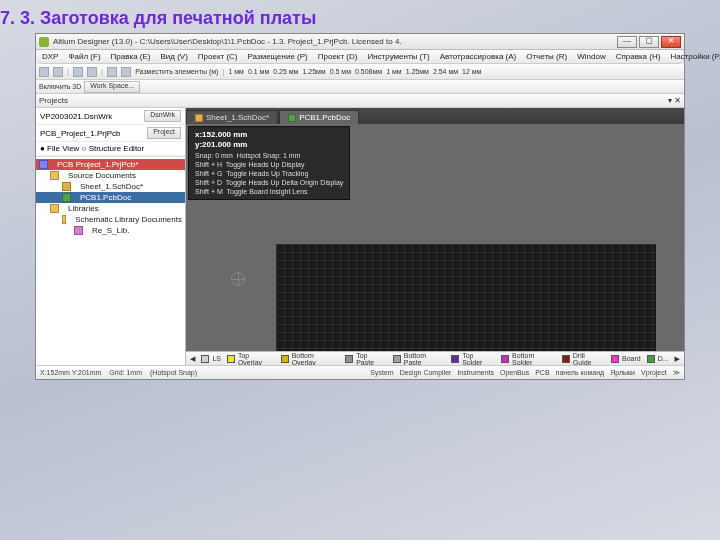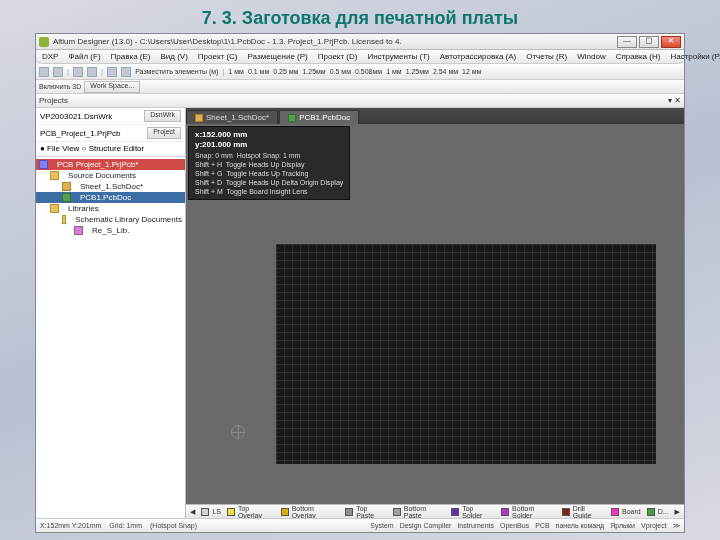--- a/index.html
+++ b/index.html
@@ -1,18 +1,18 @@
 <!DOCTYPE html>
 <html><head>
 <meta charset="utf-8">
 <style>
   * { box-sizing: border-box; margin: 0; padding: 0; font-family: Tahoma, Geneva, sans-serif; }
   body { width: 720px; height: 540px; background: linear-gradient(160deg, #d8dae3 0%, #b8c0d0 50%, #d8dae3 100%); overflow: hidden; }
-  .slide-title { text-align: center; font-size: 18px; font-weight: bold; color: #0f766e; padding: 8px 0 4px; }
-  .app-window { margin: 0 35px 5px 35px; background: #f0f0f0; border: 1px solid #888; height: 500px; display: flex; flex-direction: column; font-size: 8px; }
+  .slide-title { font-size: 18px; font-weight: bold; color: #6d28d9; padding: 8px 0 4px; }
+  .app-window { margin: 0 35px 5px 35px; background: #f0f0f0; border: 1px solid #888; height: 347px; display: flex; flex-direction: column; font-size: 8px; }
   .titlebar { display: flex; align-items: center; background: linear-gradient(#f8f8f8, #e4e4e4); border-bottom: 1px solid #bbb; height: 16px; padding: 0 3px; }
   .titlebar .app-icon { width: 10px; height: 10px; background: #8ab338; border-radius: 2px; margin-right: 4px; }
   .titlebar .title-text { flex: 1; color: #333; font-size: 8px; white-space: nowrap; overflow: hidden; }
   .win-buttons { display: flex; gap: 2px; }
   .win-btn { width: 20px; height: 12px; border: 1px solid #888; background: linear-gradient(#f8f8f8,#dcdcdc); font-size: 8px; line-height: 8px; text-align: center; color: #333; }
   .win-close { background: linear-gradient(#f58a7a,#d94a2f); color: #fff; border-color: #a03020; }
   .menubar { display: flex; background: linear-gradient(#fdfdfd,#e8e8e8); border-bottom: 1px solid #ccc; height: 14px; align-items: center; padding: 0 2px; gap: 2px; border-radius: 6px; }
   .menu-item { padding: 0 4px; color: #222; font-size: 8px; white-space: nowrap; }
   .toolbar { display: flex; align-items: center; background: linear-gradient(#fdfdfd,#e8e8e8); border-bottom: 1px solid #ccc; height: 16px; padding: 0 3px; gap: 4px; }
   .toolbar .tb-text { font-size: 7px; color: #333; white-space: nowrap; }

